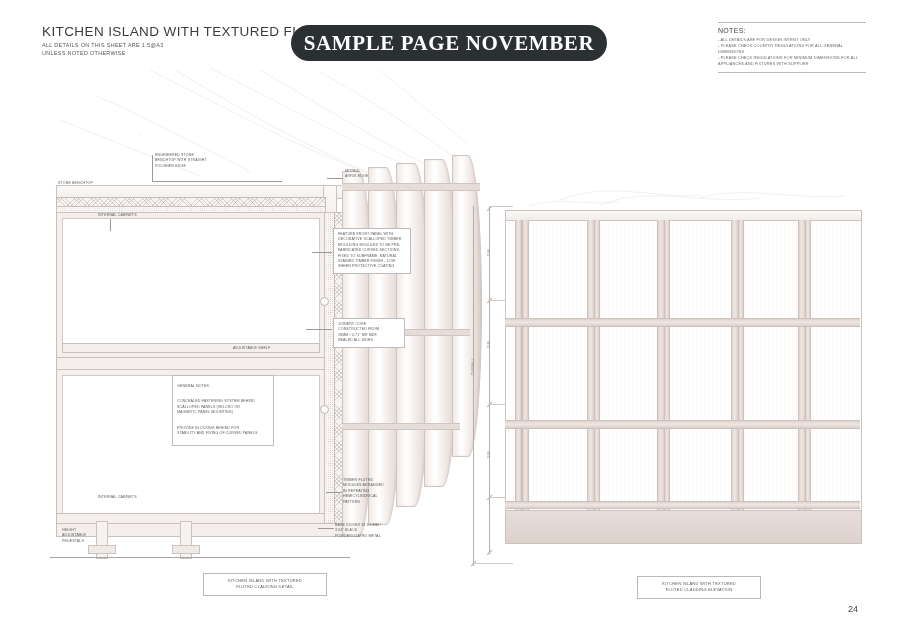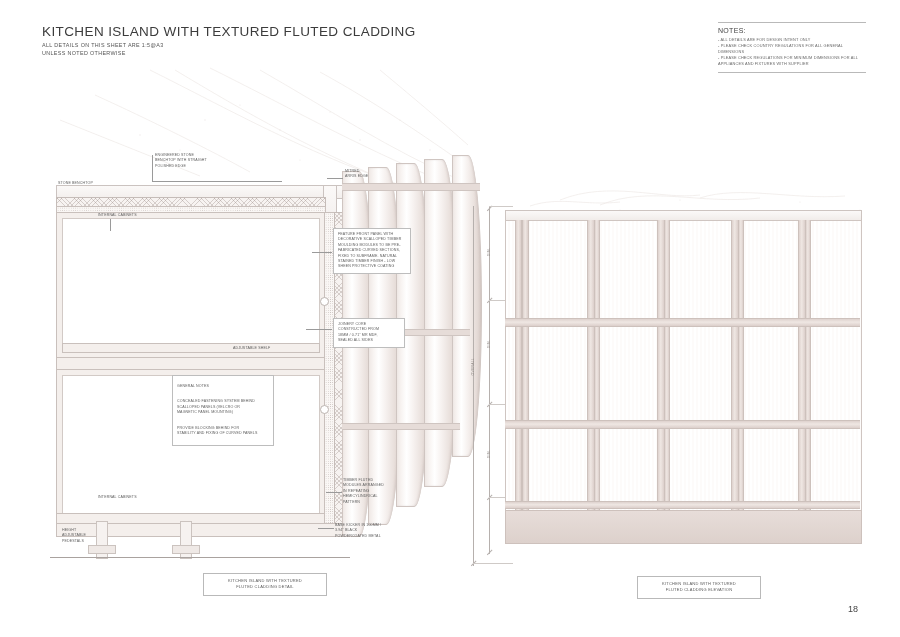--- a/index.html
+++ b/index.html
@@ -317,20 +317,23 @@
         <circle cx="860" cy="210" r="0.6"></circle>
     </g>
   </svg>
 
   <div id="title-block">
     <div id="sheet-title">KITCHEN ISLAND WITH TEXTURED FLUTED CLADDING</div>
     <div class="sub-line">ALL DETAILS ON THIS SHEET ARE 1:5@A3</div>
     <div class="sub-line second">UNLESS NOTED OTHERWISE</div>
   </div>
 
+  <div id="stamp">
+    <span id="stamp-text">SAMPLE PAGE NOVEMBER</span>
+  </div>
 
   <div id="notes">
     <div id="notes-title">NOTES:</div>
     <div class="note-item">- ALL DETAILS ARE FOR DESIGN INTENT ONLY</div>
     <div class="note-item">- PLEASE CHECK COUNTRY REGULATIONS FOR ALL GENERAL DIMENSIONS</div>
     <div class="note-item">- PLEASE CHECK REGULATIONS FOR MINIMUM DIMENSIONS FOR ALL</div>
     <div class="note-item">   APPLIANCES AND FIXTURES WITH SUPPLIER</div>
   </div>
 
   <div id="section">
@@ -482,15 +485,15 @@
     <div class="rail" style="left:0; top:305px; width:355px; height:6px;"></div>
 
     <div id="elev-plinth"></div>
   </div>
 
   <div class="dwg-title" style="left:203px; top:573px; width:106px;">KITCHEN ISLAND WITH TEXTURED
 FLUTED CLADDING DETAIL</div>
   <div class="dwg-title" style="left:637px; top:576px; width:106px;">KITCHEN ISLAND WITH TEXTURED
 FLUTED CLADDING ELEVATION</div>
 
-  <div id="page-number">18</div>
+  <div id="page-number">24</div>
 
 </div>
 
 </body></html>

